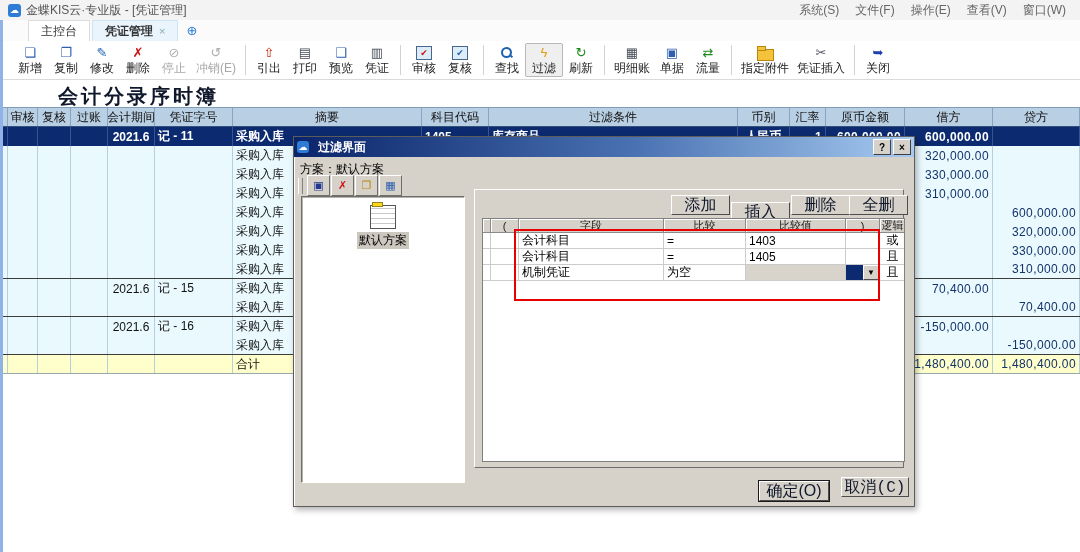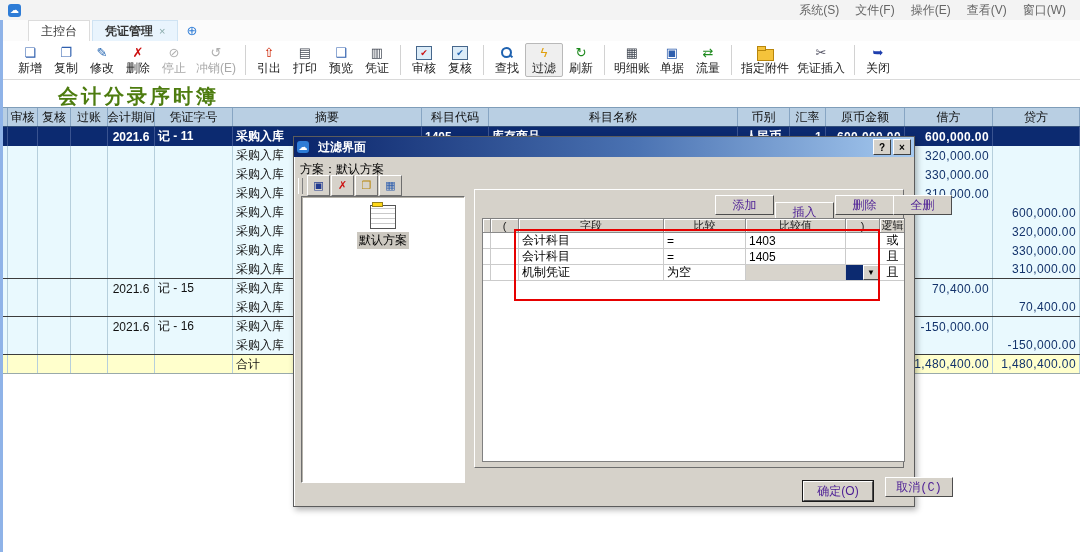--- a/index.html
+++ b/index.html
@@ -31,21 +31,21 @@
   .tbtn.pressed{background:#efefef;border:1px solid #b9b9b9;border-radius:2px;height:32px;}
   .tsep{width:1px;height:30px;background:#d2d2d2;margin:0 5px;flex:none;}
   .boxed{border:1px solid #46678c;background:#dcecf8;width:14px;height:12px;font-size:9px;
          display:flex;align-items:center;justify-content:center;}
   .i-mag{position:relative;width:12px;height:12px;}
   .i-mag:before{content:'';position:absolute;left:0;top:0;width:7px;height:7px;border:2px solid #1f62b0;border-radius:50%;}
   .i-mag:after{content:'';position:absolute;left:8px;top:8px;width:4px;height:2px;background:#1f62b0;transform:rotate(45deg);}
   .i-folder{position:relative;width:15px;height:10px;background:#f5c33b;border:1px solid #b8860b;margin-top:4px;}
   .i-folder:before{content:'';position:absolute;top:-4px;left:-1px;width:7px;height:3px;background:#f5c33b;border:1px solid #b8860b;}
   
-  .pagetitle{position:absolute;left:58px;top:83px;font-size:20px;font-weight:bold;color:#4d7c0f;letter-spacing:3px;}
+  .pagetitle{position:absolute;left:58px;top:83px;font-size:20px;font-weight:bold;color:#0f172a;letter-spacing:3px;}
   .grid-table{position:absolute;left:0;top:107px;width:1080px;}
   .thead{display:flex;height:20px;background:#b9cfe3;border-top:1px solid #7f9db9;border-bottom:1px solid #34517c;box-sizing:border-box;}
   .thead .cell{border-right:1px solid #87a5c3;color:#111;font-size:12px;justify-content:center;}
   .trow{display:flex;height:19px;background:#e9f9fe;box-sizing:border-box;}
   .trow .cell{border-right:1px solid #b6cfdc;font-size:12px;color:#111;}
   .trow .num{color:#13336b;letter-spacing:.4px;}
   .trow.selected{background:#0c2a70;}
   .trow.selected .cell{color:#fff;font-weight:bold;border-right-color:#3a5390;}
   .trow.selected .num{color:#fff;}
   .trow.groupend{border-bottom:1px solid #3c3c3c;}
@@ -72,21 +72,21 @@
          background-image:linear-gradient(#c9c9c9 1px,transparent 1px);background-size:100% 5px;background-position:0 7px;}
   .sheet:before{content:'';position:absolute;top:-4px;left:1px;width:9px;height:3px;background:#ffd817;border:1px solid #97801a;}
   .scheme-item .lbl{margin-top:3px;background:#ccc8c0;padding:0 2px;color:#000;}
   .dtabs{position:absolute;left:180px;top:33px;display:flex;align-items:flex-end;height:20px;}
   .dtab{height:16px;line-height:16px;padding:0 9px;background:#d6d2ca;border:1px solid;border-color:#fff #6e6e6e #6e6e6e #fff;
         border-top-left-radius:2px;border-top-right-radius:2px;margin-right:1px;}
   .dtab.active{height:20px;line-height:19px;border-bottom-color:#d6d2ca;position:relative;z-index:2;}
   .dpanel{position:absolute;left:180px;top:52px;width:430px;height:279px;background:#d6d2ca;
           border:1px solid;border-color:#fff #6e6e6e #6e6e6e #fff;box-sizing:border-box;}
   .btn3d{position:absolute;height:18px;background:#d6d2ca;border:1px solid;border-color:#fff #4d4d4d #4d4d4d #fff;
-         display:flex;align-items:center;justify-content:center;font-size:12px;color:#4c1d95;margin-left:44px;}
+         display:flex;align-items:center;justify-content:center;font-size:16px;color:#0f172a;}
   .fgrid{position:absolute;left:7px;top:28px;width:423px;height:244px;background:#fff;border:1px solid #808080;box-sizing:border-box;overflow:hidden;}
   .fg-head{display:flex;height:14px;}
   .fg-head .fcell{background:#d6d2ca;border-right:1px solid #8a8a8a;border-bottom:1px solid #8a8a8a;
                   box-shadow:inset 1px 1px 0 #fff;font-size:11px;justify-content:center;color:#222;}
   .fg-row{display:flex;height:16px;}
   .fg-row .fcell{border-right:1px solid #cbcbcb;border-bottom:1px solid #cbcbcb;font-size:12px;color:#000;}
   .fcell{display:flex;align-items:center;box-sizing:border-box;padding:0 3px;white-space:nowrap;overflow:hidden;}
   .fcell.gray{background:#d8d4cc;}
   .combo{display:flex;align-items:stretch;padding:0;}
   .combo .sel{flex:1;background:#0c2a70;}
@@ -107,20 +107,21 @@
   .wm-icon .b2{position:absolute;right:2px;top:10px;width:18px;height:15px;background:#8f8f8f;border-radius:50%;}
   .wm-icon .b2:before{content:'';position:absolute;top:5px;left:5px;width:2px;height:2px;border-radius:50%;background:#fff;}
 </style>
 </head>
 <body>
 
 <div class="app">
 
   <div class="titlebar">
     <span class="appicon">☁</span>
+    <span>金蝶KIS云·专业版 - [凭证管理]</span>
     <div class="menu" id="menu">
         <span>系统(S)</span>
         <span>文件(F)</span>
         <span>操作(E)</span>
         <span>查看(V)</span>
         <span>窗口(W)</span>
       </div>
   </div>
 
   <div class="tabbar" id="tabbar">
@@ -275,21 +276,21 @@
   <div class="grid-table" id="table">
       <div class="thead">
         <div class="cell" style="width: 8px; flex: 0 0 auto;"></div>
         <div class="cell a-c" style="width: 30px; flex: 0 0 auto;">审核</div>
         <div class="cell a-c" style="width: 33px; flex: 0 0 auto;">复核</div>
         <div class="cell a-c" style="width: 37px; flex: 0 0 auto;">过账</div>
         <div class="cell a-c" style="width: 47px; flex: 0 0 auto;">会计期间</div>
         <div class="cell" style="width: 78px; flex: 0 0 auto;">凭证字号</div>
         <div class="cell" style="width: 189px; flex: 0 0 auto;">摘要</div>
         <div class="cell" style="width: 67px; flex: 0 0 auto;">科目代码</div>
-        <div class="cell" style="width: 249px; flex: 0 0 auto;">科目名称</div>
+        <div class="cell" style="width: 249px; flex: 0 0 auto;">过滤条件</div>
         <div class="cell a-c" style="width: 52px; flex: 0 0 auto;">币别</div>
         <div class="cell a-r" style="width: 36px; flex: 0 0 auto;">汇率</div>
         <div class="cell a-r" style="width: 79px; flex: 0 0 auto;">原币金额</div>
         <div class="cell a-r" style="width: 88px; flex: 0 0 auto;">借方</div>
         <div class="cell a-r" style="width: 87px; flex: 0 0 auto;">贷方</div>
       </div>
       <div class="trow selected" style="background: rgb(12, 42, 112);">
         <div class="cell" style="width: 8px; flex: 0 0 auto;"></div>
         <div class="cell a-c" style="width: 30px; flex: 0 0 auto;"></div>
         <div class="cell a-c" style="width: 33px; flex: 0 0 auto;"></div>

